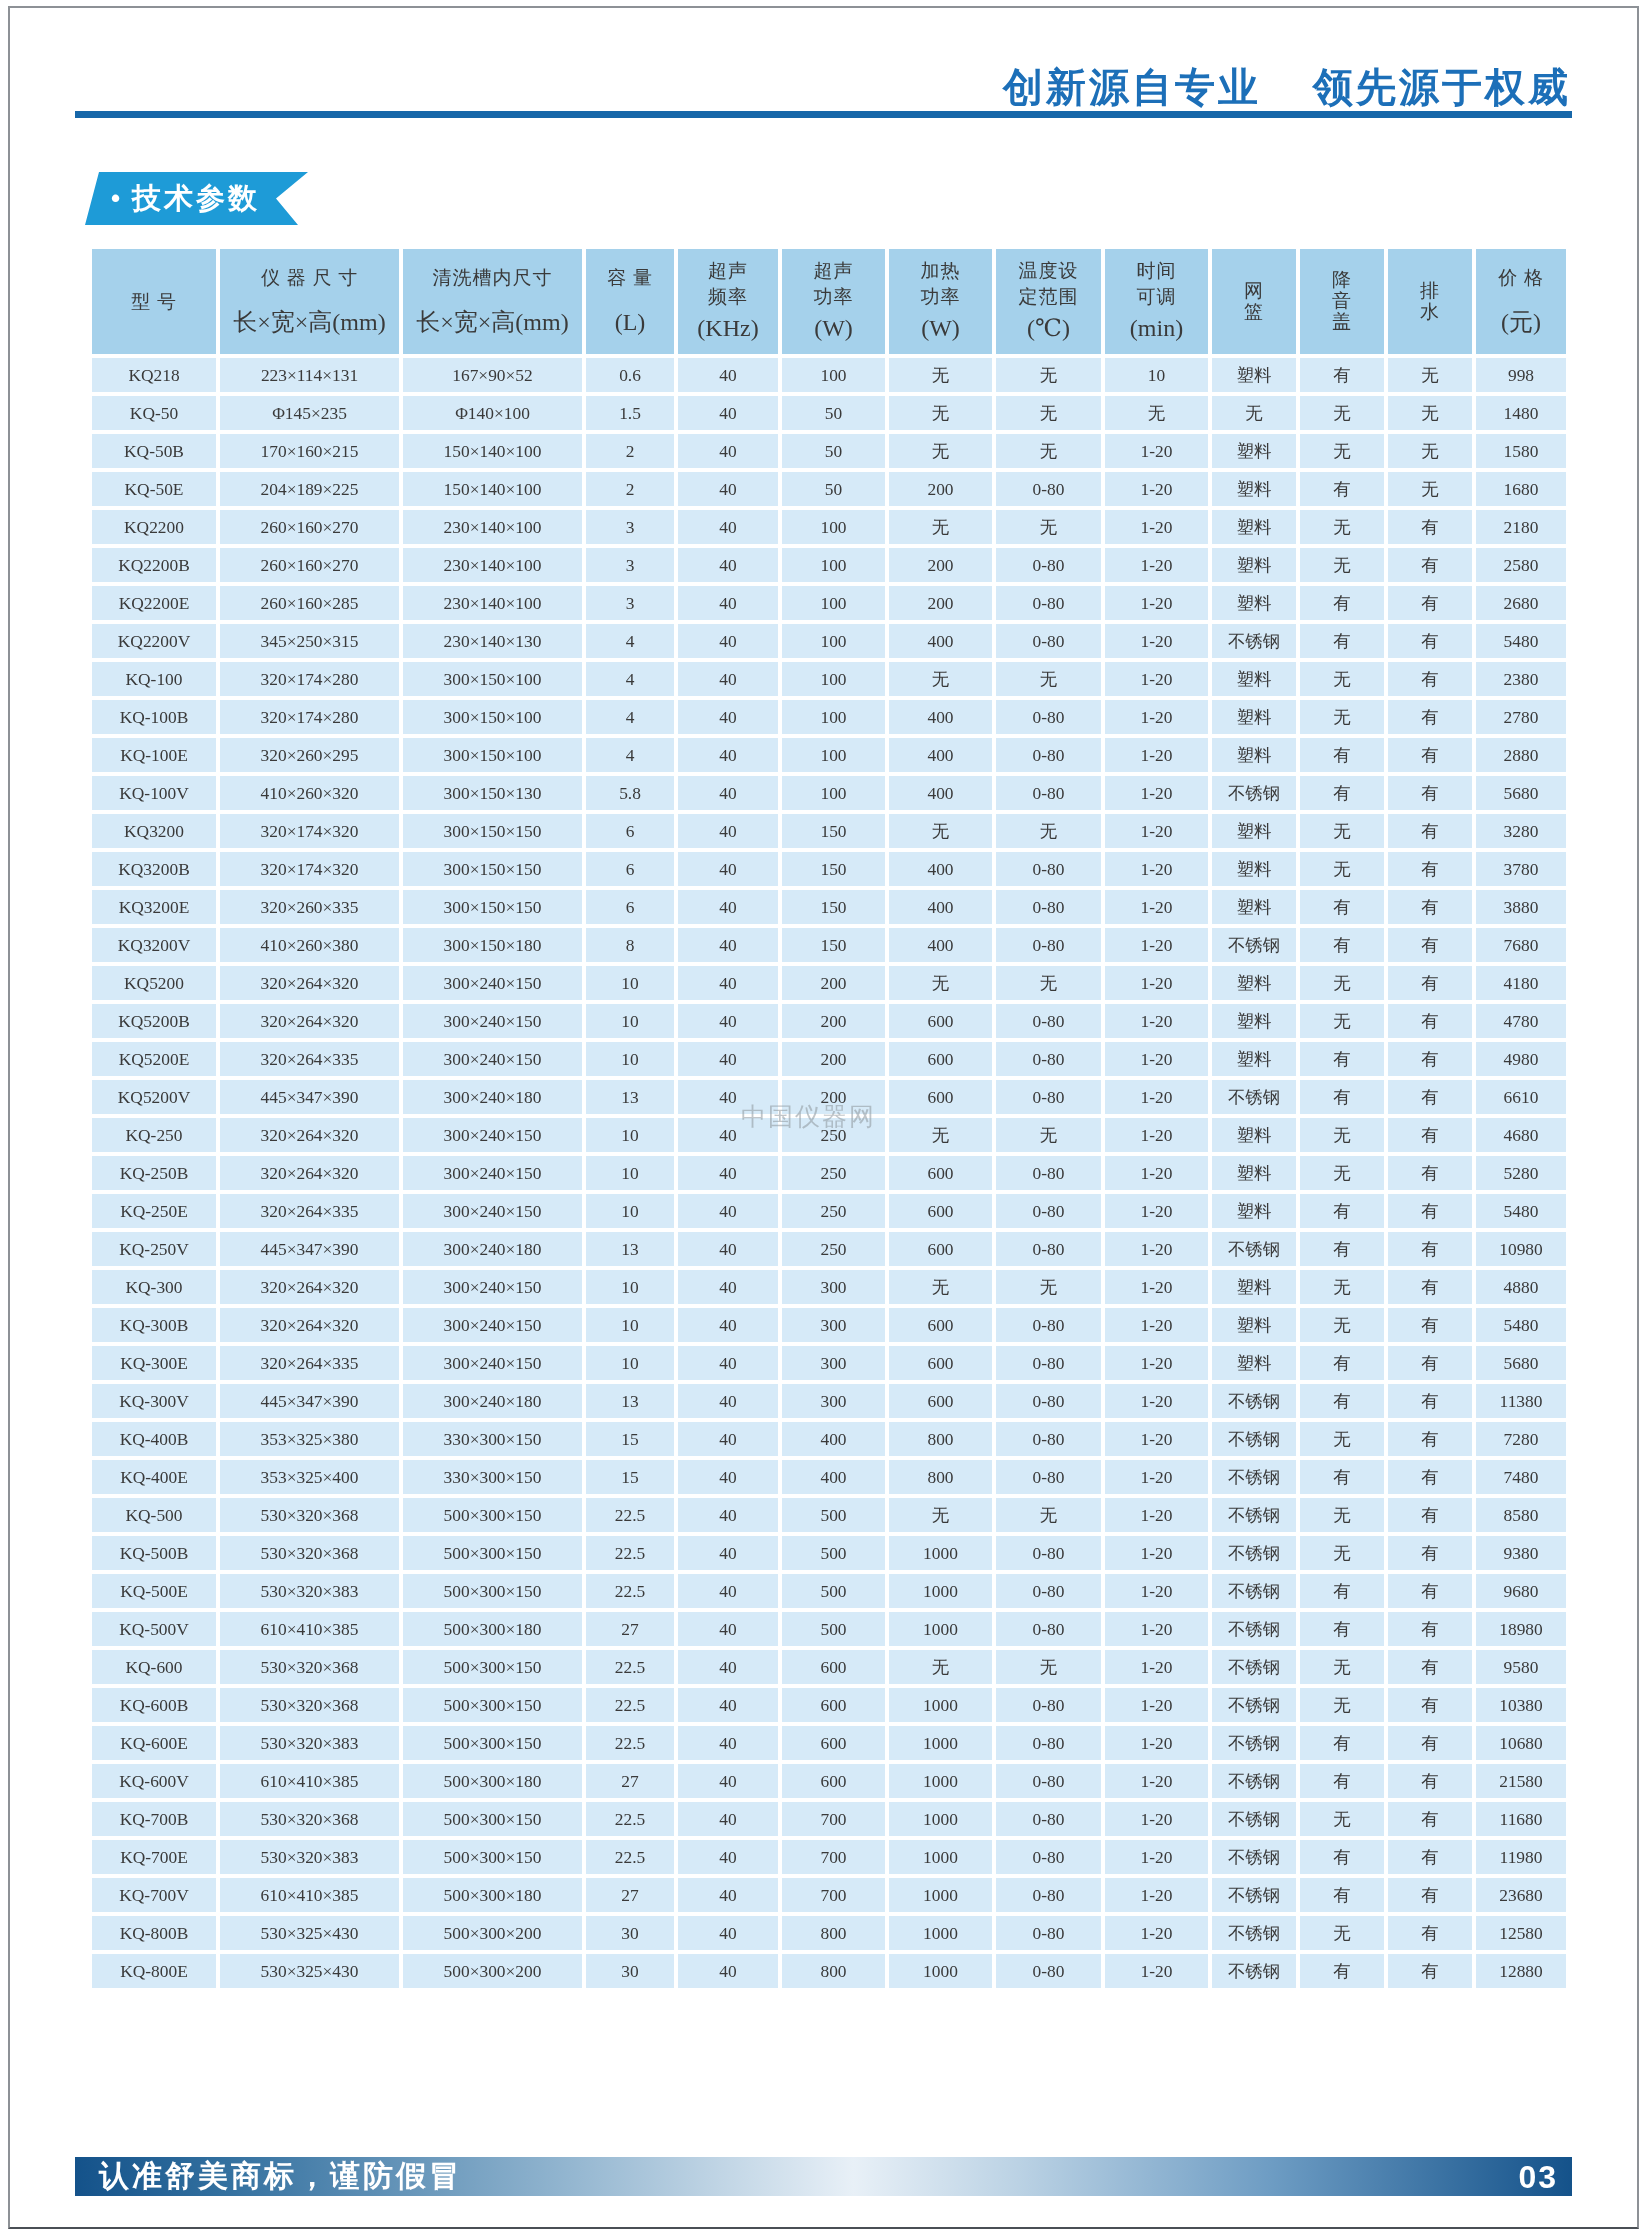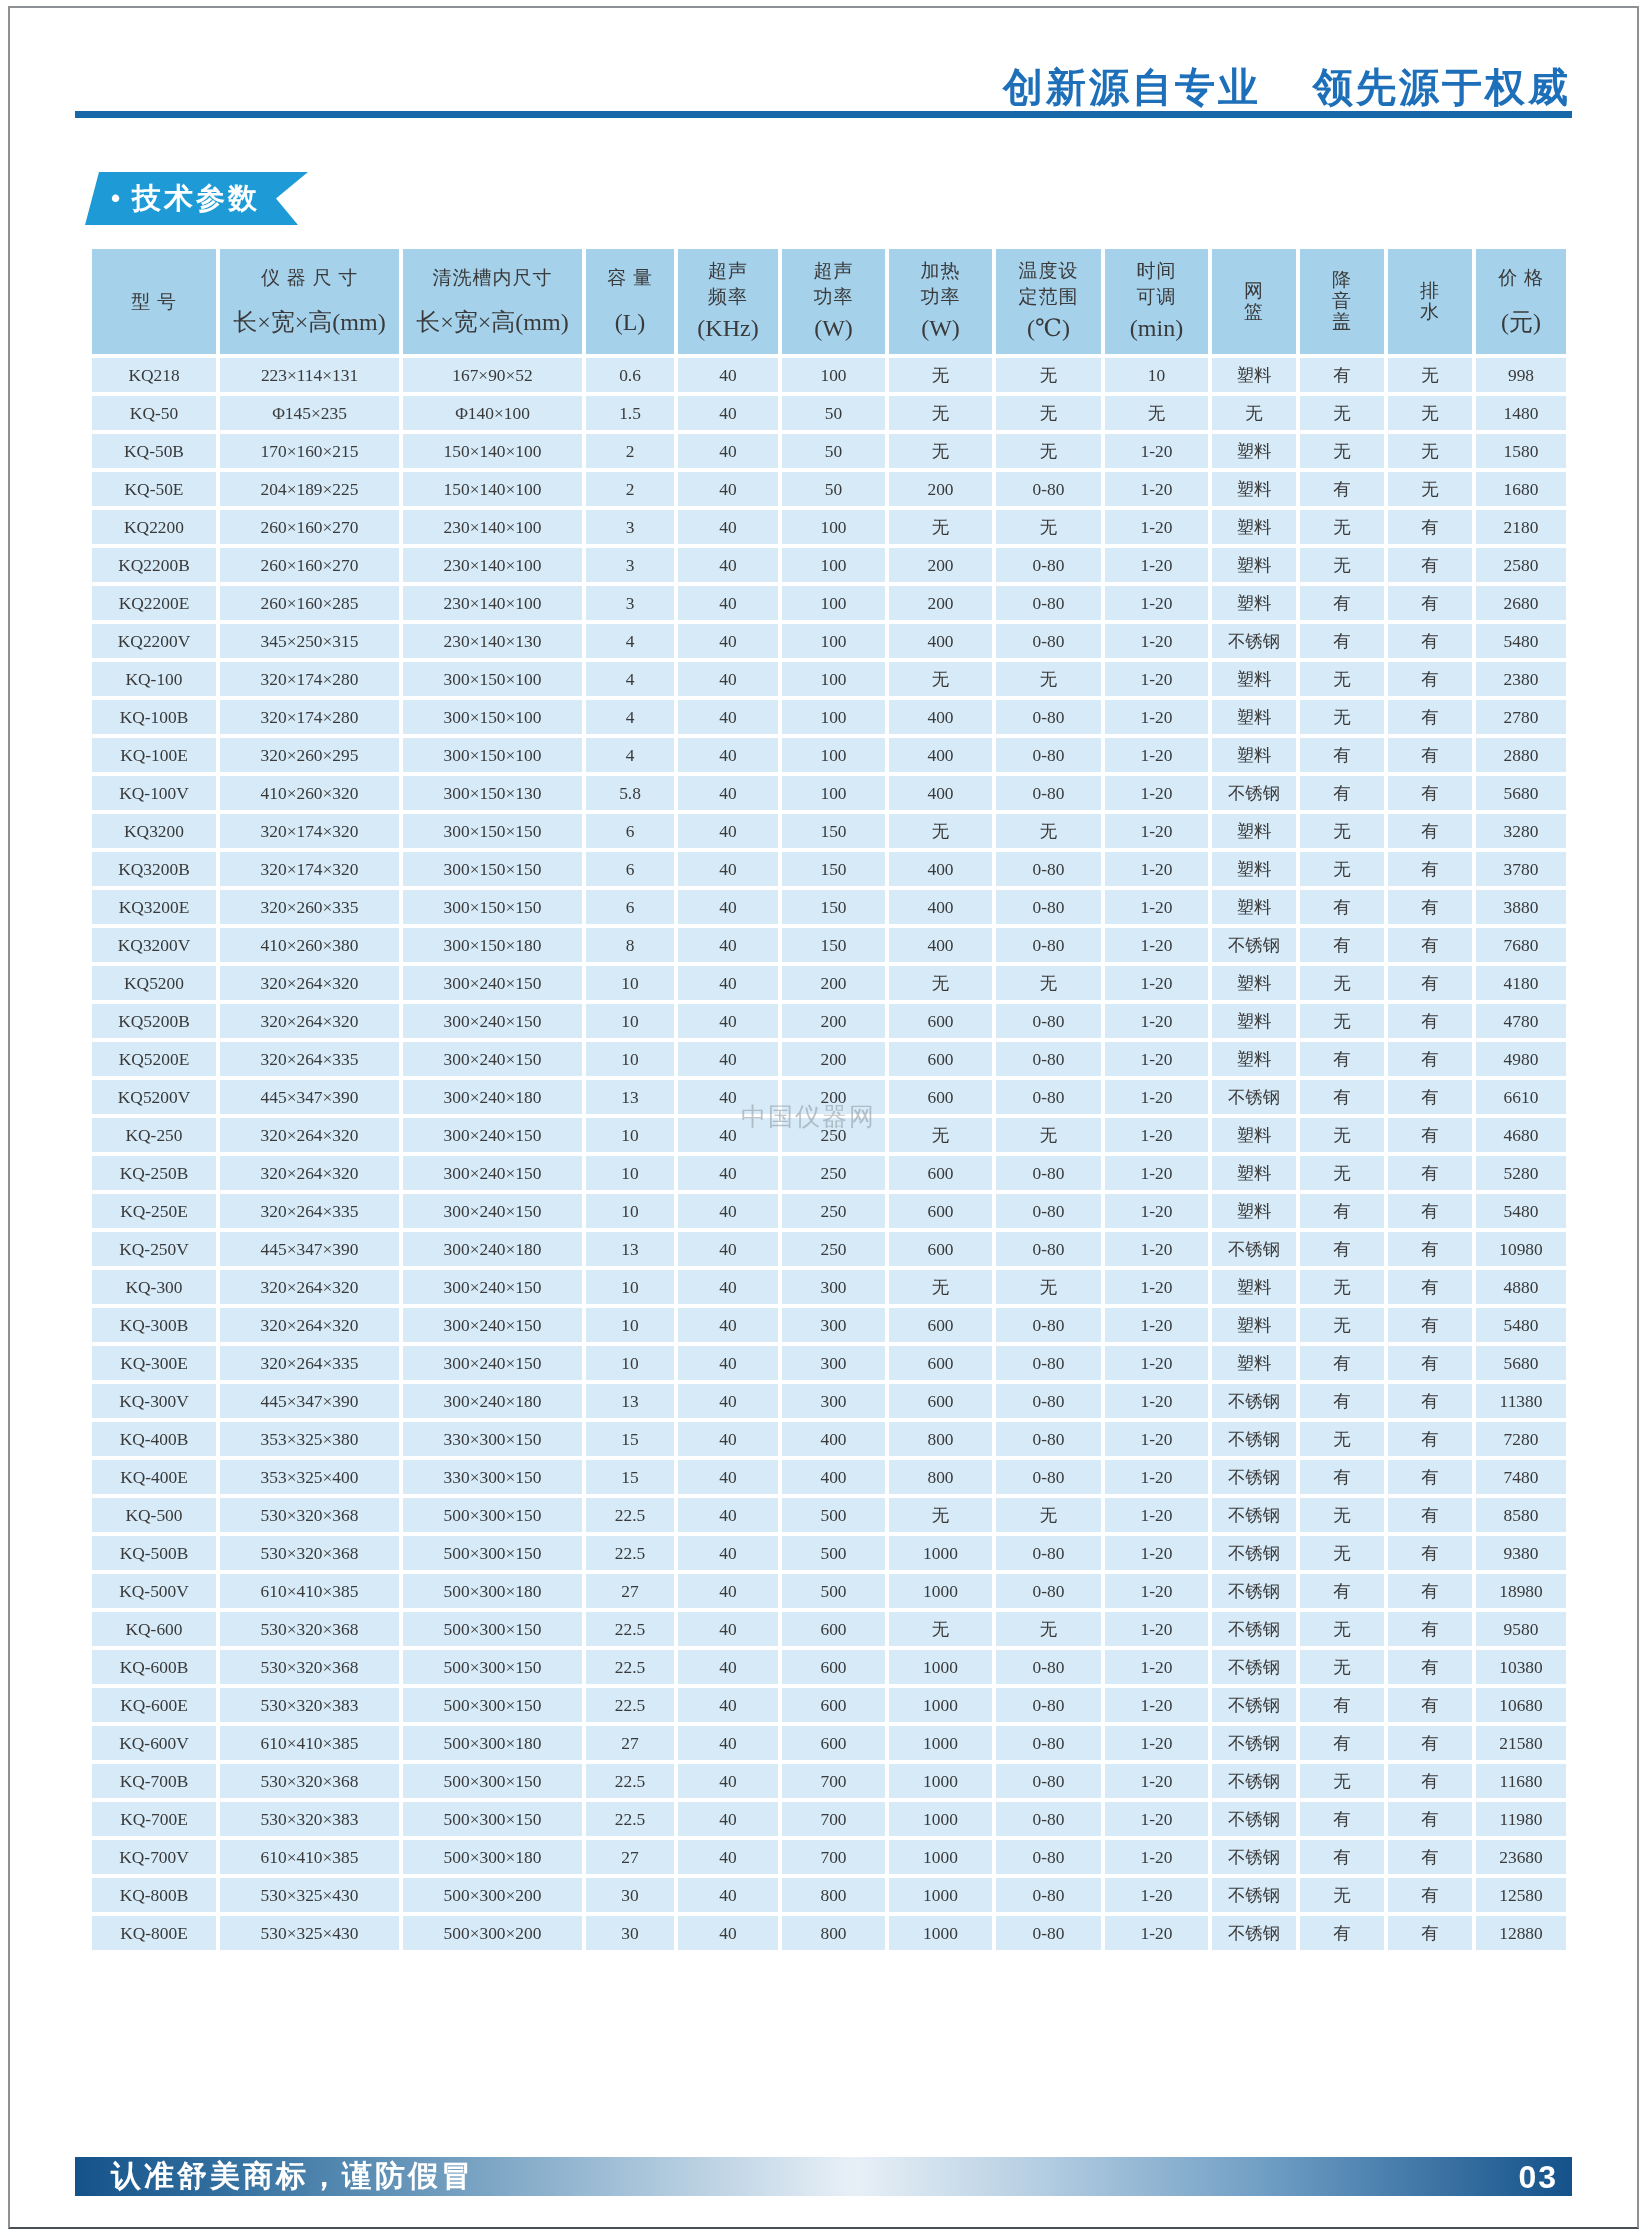--- a/index.html
+++ b/index.html
@@ -68,21 +68,21 @@
     font-size:25px;font-weight:normal;color:#8e979d;opacity:.55;
     letter-spacing:2px;
   }
   
   .footer-bar{
     position:absolute;left:75px;top:2157px;width:1497px;height:39px;
     background:linear-gradient(90deg,var(--footer-dark) 0%,#33709F 10%,#8FB3CE 32%,#E8F0F7 52%,#BBD2E4 63%,#6D9CC3 80%,var(--footer-dark) 100%);
     color:#fff;display:flex;align-items:center;
   }
   .footer-notice{
-    font-size:30px;font-weight:bold;letter-spacing:3px;margin-left:36px;
+    font-size:30px;font-weight:bold;letter-spacing:3px;margin-left:24px;
   }
   .page-number{
     position:absolute;right:14px;top:2px;font-size:32px;font-weight:bold;letter-spacing:2px;
   }
 </style>
 </head>
 <body>
 
 <div class="page">
   <div class="page-frame"></div>
@@ -667,20 +667,35 @@
           <td>500</td>
           <td>1000</td>
           <td>0-80</td>
           <td>1-20</td>
           <td>不锈钢</td>
           <td>无</td>
           <td>有</td>
           <td>9380</td>
         </tr>
         <tr>
+          <td>KQ-500E</td>
+          <td>530×320×383</td>
+          <td>500×300×150</td>
+          <td>22.5</td>
+          <td>40</td>
+          <td>500</td>
+          <td>1000</td>
+          <td>0-80</td>
+          <td>1-20</td>
+          <td>不锈钢</td>
+          <td>有</td>
+          <td>有</td>
+          <td>9680</td>
+        </tr>
+        <tr>
           <td>KQ-500V</td>
           <td>610×410×385</td>
           <td>500×300×180</td>
           <td>27</td>
           <td>40</td>
           <td>500</td>
           <td>1000</td>
           <td>0-80</td>
           <td>1-20</td>
           <td>不锈钢</td>

